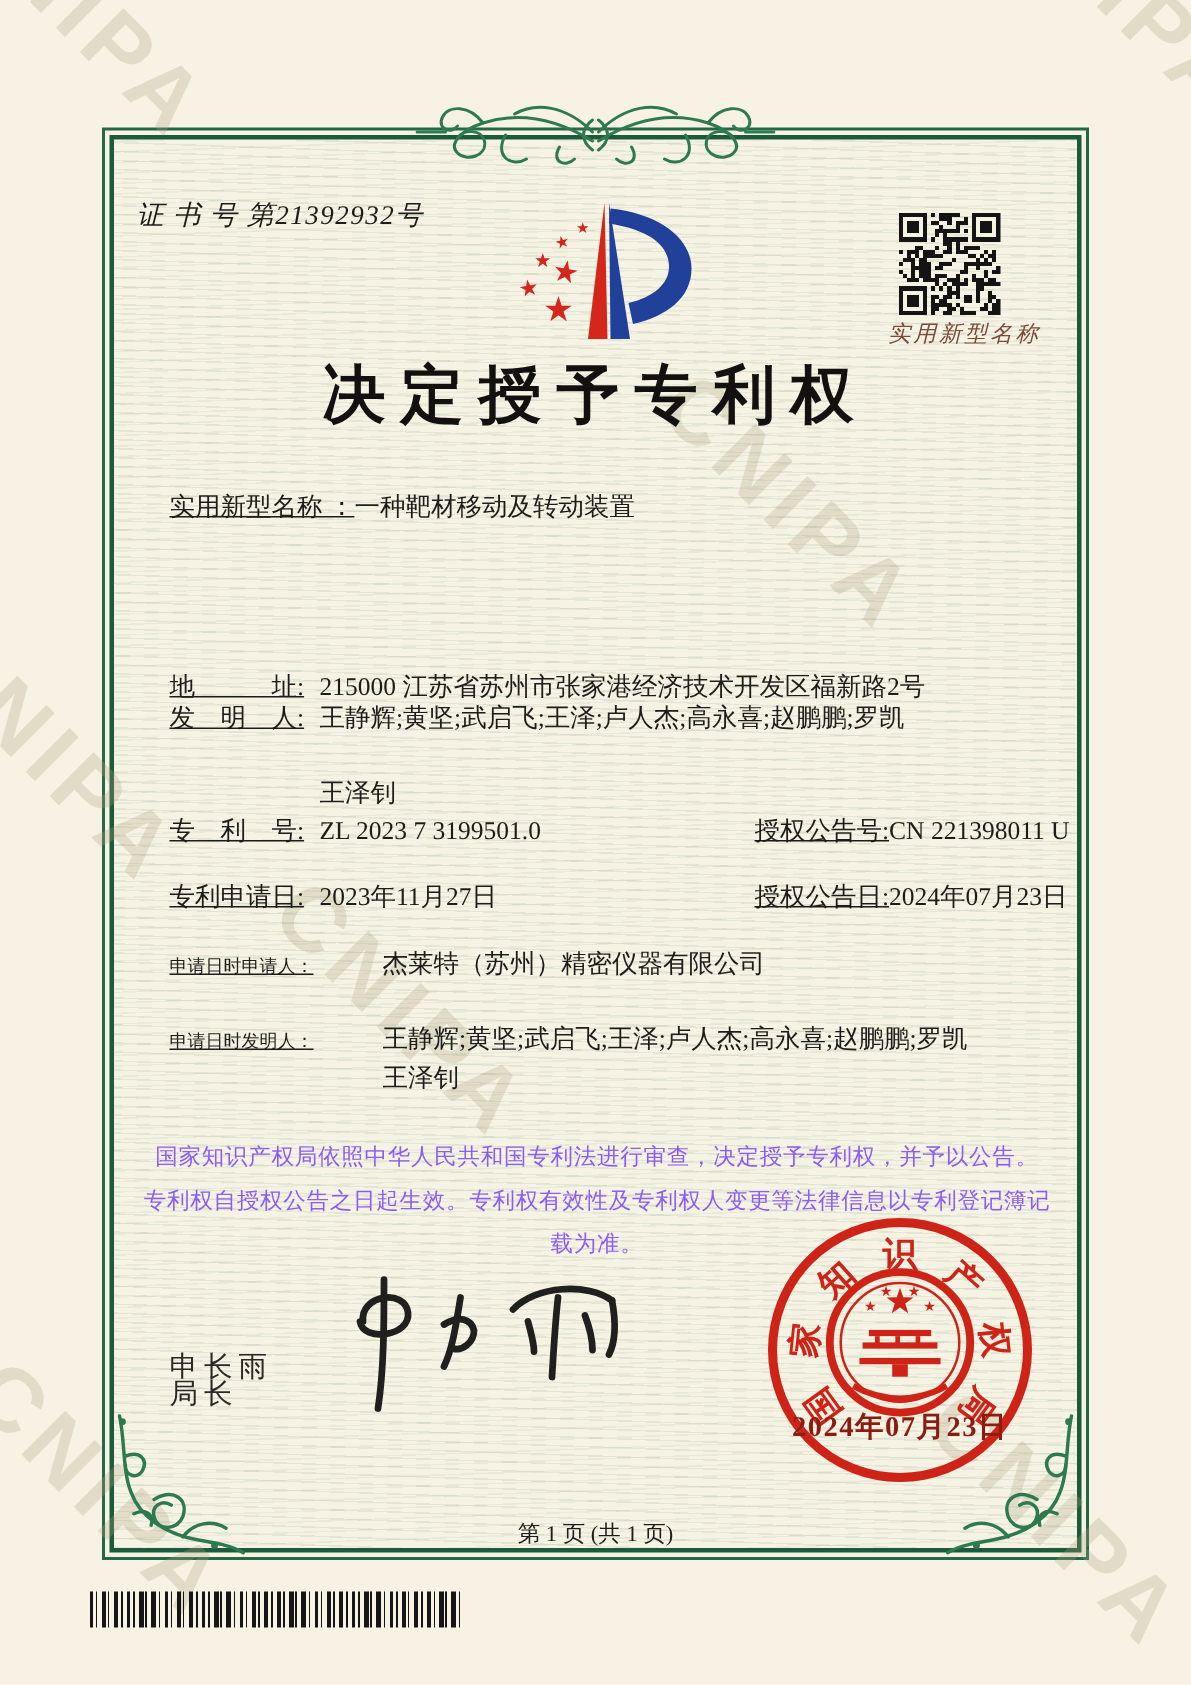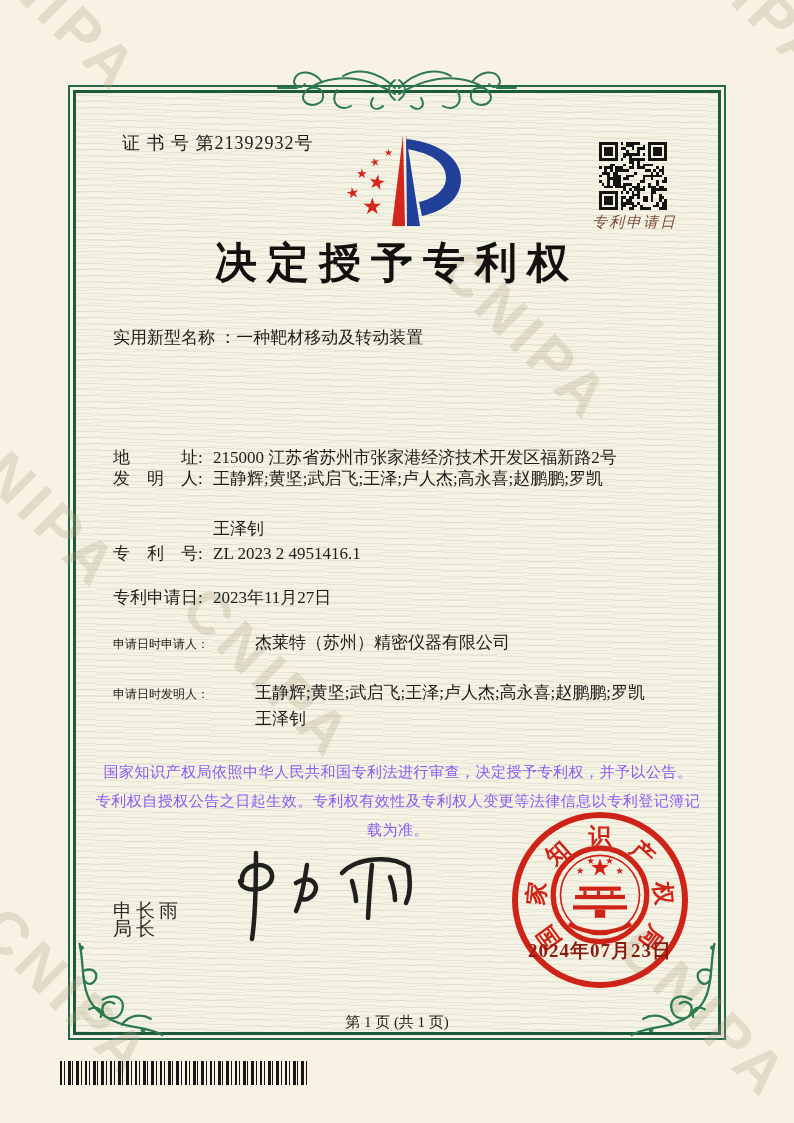--- a/index.html
+++ b/index.html
@@ -30,35 +30,35 @@
       repeating-linear-gradient(-2deg, rgba(125,160,135,0.11) 0 1px, rgba(0,0,0,0) 1px 7px),
       #f7f3e4;
   }
   .content{position:absolute; inset:0; z-index:3;}
   
   .ornament-top{position:absolute; left:277px; top:60px; z-index:4;}
   .flourish{position:absolute; z-index:4;}
   .flourish.left{left:72px; top:942px;}
   .flourish.right{left:627px; top:942px; transform:scaleX(-1);}
   
-  .cert-no{position:absolute; left:122px; top:131px; font-size:18px; letter-spacing:1px;}
+  .cert-no{position:absolute; left:91px; top:131px; font-size:18px; letter-spacing:1px;font-style:italic;}
   .logo{position:absolute; left:340px; top:131px; width:135px; height:100px;}
   .logo .star{position:absolute; color:#d5261c; line-height:1;}
   .qr{position:absolute; left:599px; top:142px; width:68px; height:68px;}
   .qr-caption{
     position:absolute; left:592px; top:213px; font-size:15px; letter-spacing:2px;
     color:#7d4a38; font-style:italic;
   }
   .title{
     position:absolute; left:0; width:794px; top:235px; text-align:center;
     font-size:42px; font-weight:bold; letter-spacing:10px; color:#121110;
   }
   
   .row{position:absolute; left:113px; font-size:17px; white-space:nowrap;}
-  .row .lbl{display:inline-block; white-space:pre;}
+  .row .lbl{display:inline-block; white-space:pre;text-decoration:underline;}
   .row .val{white-space:pre;margin-top:24px;}
   .lbl-w{width:100px;}
   .lbl-wide{width:142px; font-size:12px;}
   .cont-line{position:absolute; font-size:17px; white-space:pre;}
   .col-right{position:absolute; left:390px; top:0; font-size:17px; white-space:nowrap;}
   
   .legal{
     position:absolute; left:92px; top:758px; width:612px;
     font-size:15px; line-height:29px; letter-spacing:0.5px;
     text-align:center; color:#8b5cf6;
@@ -393,44 +393,46 @@
         <rect x="0" y="0" width="19.040000000000003" height="19.040000000000003" fill="#141414"></rect>
         <rect x="2.72" y="2.72" width="13.600000000000001" height="13.600000000000001" fill="#f7f3e4"></rect>
         <rect x="5.44" y="5.44" width="8.16" height="8.16" fill="#141414"></rect>
         <rect x="48.96" y="0" width="19.040000000000003" height="19.040000000000003" fill="#141414"></rect>
         <rect x="51.68000000000001" y="2.72" width="13.600000000000001" height="13.600000000000001" fill="#f7f3e4"></rect>
         <rect x="54.400000000000006" y="5.44" width="8.16" height="8.16" fill="#141414"></rect>
         <rect x="0" y="48.96" width="19.040000000000003" height="19.040000000000003" fill="#141414"></rect>
         <rect x="2.72" y="51.68000000000001" width="13.600000000000001" height="13.600000000000001" fill="#f7f3e4"></rect>
         <rect x="5.44" y="54.400000000000006" width="8.16" height="8.16" fill="#141414"></rect>
       </svg>
-    <div class="qr-caption">专利申请日</div>
+    <div class="qr-caption">实用新型名称</div>
 
     <div class="title">决定授予专利权</div>
 
     <div class="row" style="top:326px;">
       <span class="lbl">实用新型名称 ：</span><span class="val">一种靶材移动及转动装置</span>
     </div>
 
 
     <div class="row" style="top:446px;">
       <span class="lbl lbl-w">地　　　址:</span><span class="val">215000 江苏省苏州市张家港经济技术开发区福新路2号</span>
     </div>
 
     <div class="row" style="top:467px;">
       <span class="lbl lbl-w">发　明　人:</span><span class="val">王静辉;黄坚;武启飞;王泽;卢人杰;高永喜;赵鹏鹏;罗凯</span>
     </div>
     <div class="cont-line" style="left:213px; top:517px;">王泽钊</div>
 
     <div class="row" style="top:542px; width:600px;">
-      <span class="lbl lbl-w">专　利　号:</span><span class="val">ZL 2023 2 4951416.1</span>
+      <span class="lbl lbl-w">专　利　号:</span><span class="val">ZL 2023 7 3199501.0</span>
+      <span class="col-right"><span class="lbl">授权公告号:</span><span class="val">CN 221398011 U</span></span>
     </div>
 
     <div class="row" style="top:586px; width:600px;">
       <span class="lbl lbl-w">专利申请日:</span><span class="val">2023年11月27日</span>
+      <span class="col-right"><span class="lbl">授权公告日:</span><span class="val">2024年07月23日</span></span>
     </div>
 
     <div class="row" style="top:631px;">
       <span class="lbl lbl-wide">申请日时申请人：</span><span class="val">杰莱特（苏州）精密仪器有限公司</span>
     </div>
 
     <div class="row" style="top:681px;">
       <span class="lbl lbl-wide">申请日时发明人：</span><span class="val">王静辉;黄坚;武启飞;王泽;卢人杰;高永喜;赵鹏鹏;罗凯</span>
     </div>
     <div class="cont-line" style="left:255px; top:707px;">王泽钊</div>

